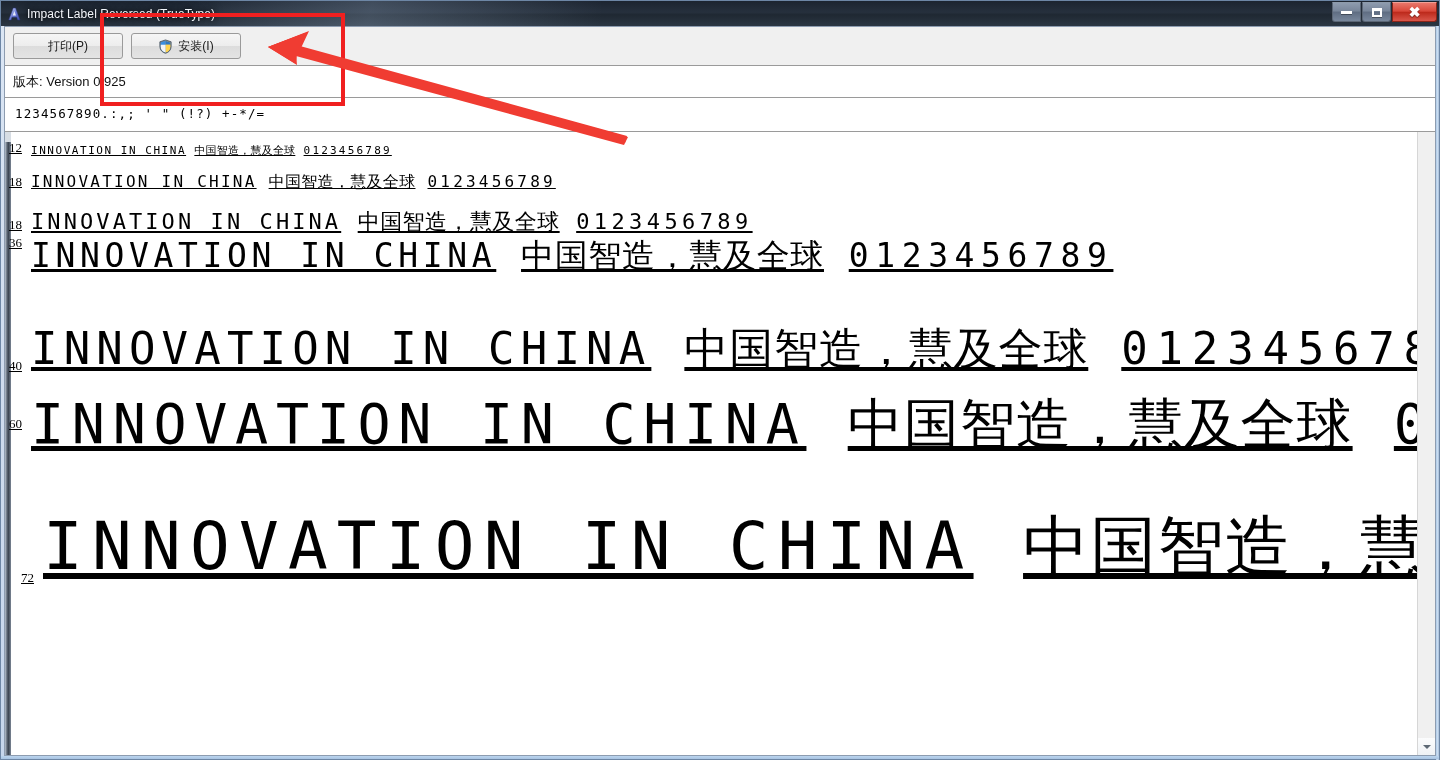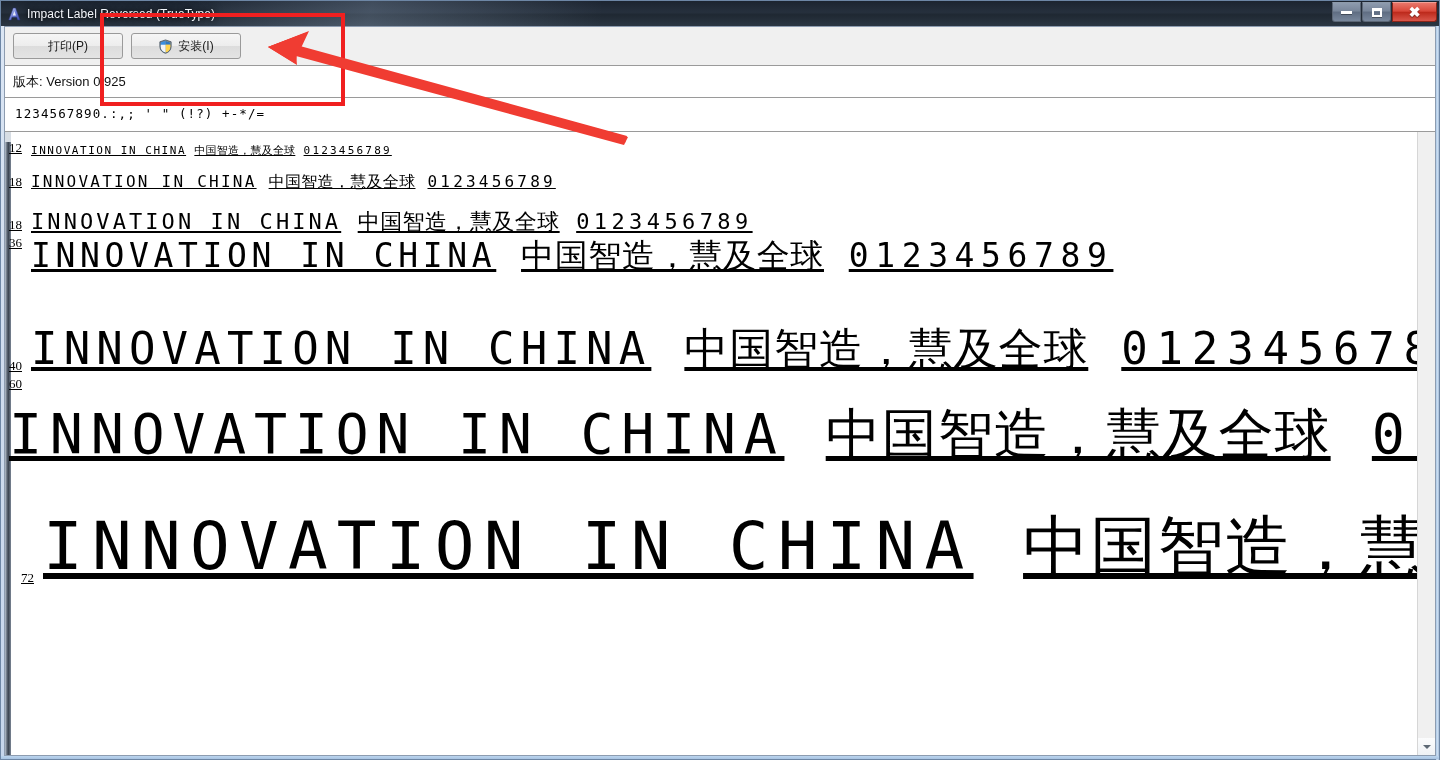--- a/index.html
+++ b/index.html
@@ -388,21 +388,21 @@
             <div class="sample-text" style="font-size: 22px; line-height: 27.5px;"><span>INNOVATION IN CHINA</span><span class="cjk" style="margin-left: 16.5px; margin-right: 16.5px;">中国智造，慧及全球</span><span class="digits">0123456789</span></div>
           </div>
           <div class="sample-row" style="height: 61.46px; align-items: flex-start;">
             <div class="sample-size" style="padding-bottom: 2px;">36</div>
             <div class="sample-text" style="font-size: 33px; line-height: 41.25px;"><span>INNOVATION IN CHINA</span><span class="cjk" style="margin-left: 24.75px; margin-right: 24.75px;">中国智造，慧及全球</span><span class="digits">0123456789</span></div>
           </div>
           <div class="sample-row" style="height: 79.28px; align-items: flex-end;">
             <div class="sample-size" style="padding-bottom: 2px;">40</div>
             <div class="sample-text" style="font-size: 44px; line-height: 55px;"><span>INNOVATION IN CHINA</span><span class="cjk" style="margin-left: 33px; margin-right: 33px;">中国智造，慧及全球</span><span class="digits">0123456789</span></div>
           </div>
-          <div class="sample-row" style="height: 97.1px; align-items: flex-start; flex-direction: column;">
+          <div class="sample-row" style="height: 97.1px; align-items: center;">
             <div class="sample-size" style="padding-bottom: 2px;">60</div>
             <div class="sample-text" style="font-size: 55px; line-height: 68.75px;"><span>INNOVATION IN CHINA</span><span class="cjk" style="margin-left: 41.25px; margin-right: 41.25px;">中国智造，慧及全球</span><span class="digits">0123456789</span></div>
           </div>
           <div class="sample-row" style="height: 114.92px; align-items: flex-end; margin-left: 12px;">
             <div class="sample-size" style="padding-bottom: 2px;">72</div>
             <div class="sample-text" style="font-size: 66px; line-height: 82.5px;"><span>INNOVATION IN CHINA</span><span class="cjk" style="margin-left: 49.5px; margin-right: 49.5px;">中国智造，慧及全球</span></div>
           </div>
         </div>
       <div class="vscroll">
 

